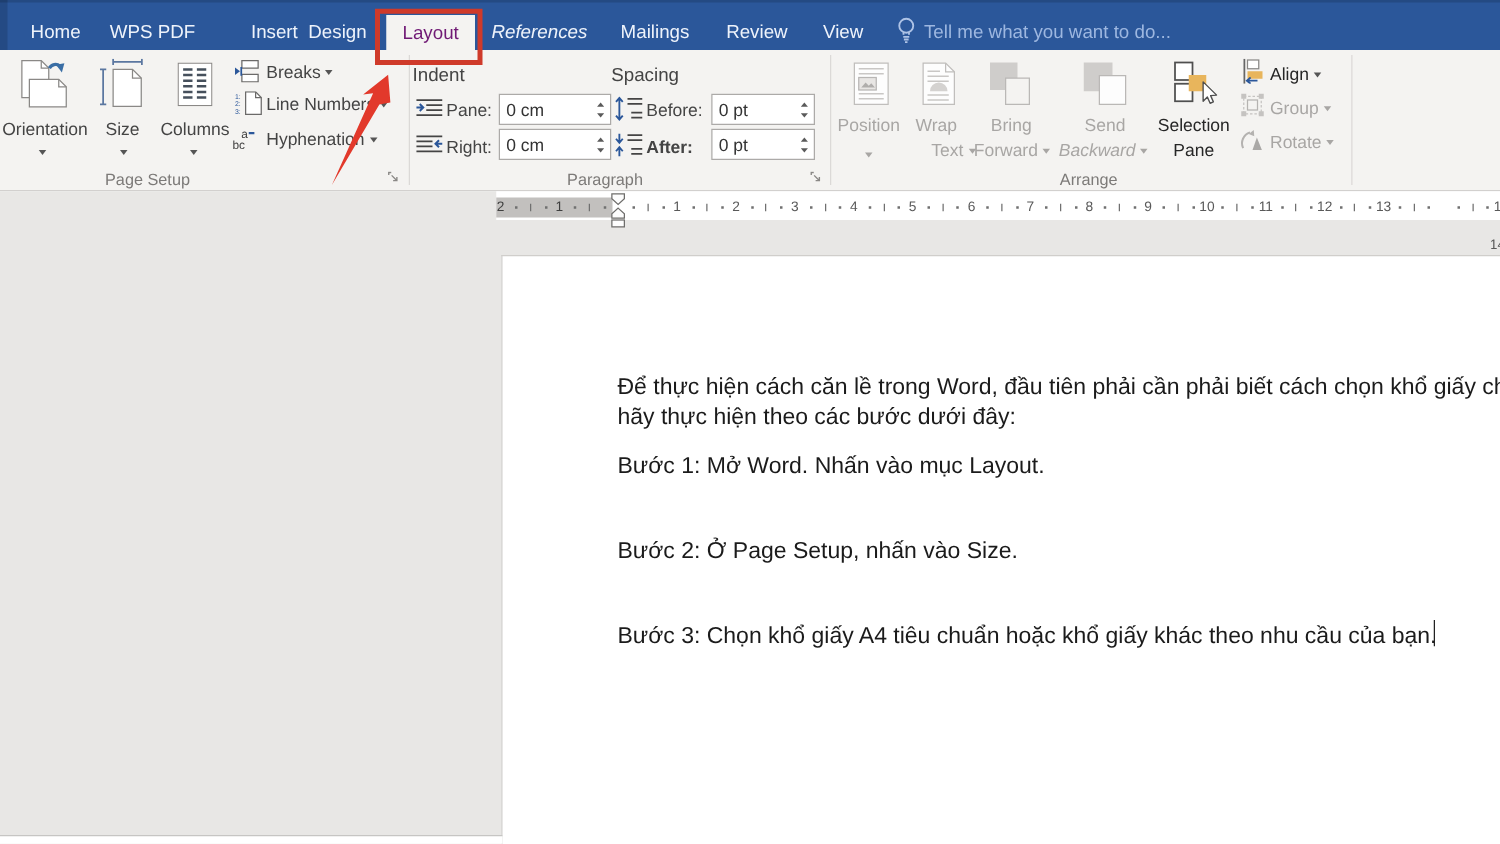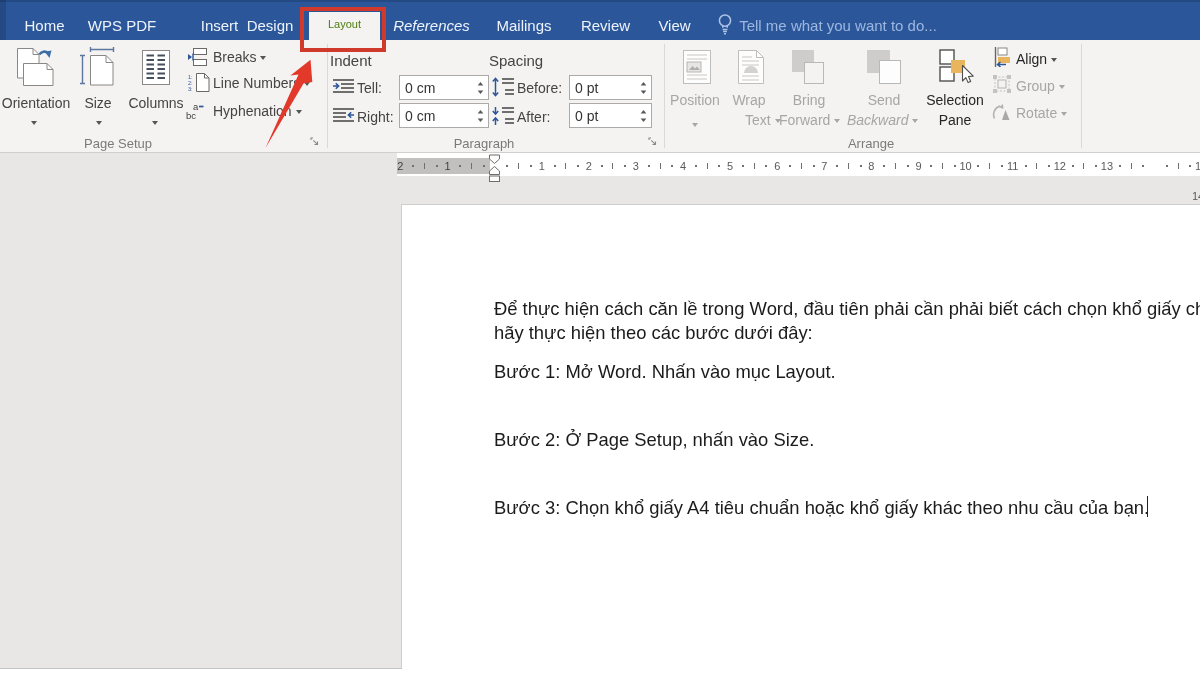--- a/index.html
+++ b/index.html
@@ -1,20 +1,20 @@
 <!DOCTYPE html>
 <html><head><meta charset="utf-8">
 <style>
   html,body{margin:0;padding:0;width:1200px;height:675px;overflow:hidden;
     font-family:"Liberation Sans",sans-serif;background:#fff;}
   .abs{position:absolute;}
   #topbar{position:absolute;left:0;top:0;width:1200px;height:40px;background:#2b579a;}
   .tab{position:absolute;top:17px;transform:translateX(-50%);font-size:15px;color:#eef3fb;white-space:nowrap;}
   #activetab{position:absolute;left:309px;top:12px;width:71px;height:28px;background:#f4f3f1;}
-  #activetab span{position:absolute;left:50%;top:6px;transform:translateX(-50%);font-size:11px;color:#4d7c0f;}
+  #activetab span{position:absolute;left:50%;top:6px;transform:translateX(-50%);font-size:15px;color:#701a75;}
   #ribbon{position:absolute;left:0;top:40px;width:1200px;height:112px;background:#f4f3f1;border-bottom:1px solid #d2d0ce;}
   .vsep{position:absolute;top:44px;height:104px;width:1px;background:#dbd9d7;}
   .rlabel{position:absolute;font-size:14px;color:#444;white-space:nowrap;}
   .glabel{position:absolute;font-size:13px;color:#7c7a78;white-space:nowrap;transform:translateX(-50%);}
   .grey{color:#a8a6a4 !important;}
   .caret{display:inline-block;width:0;height:0;border-left:3.5px solid transparent;border-right:3.5px solid transparent;border-top:4px solid #555;vertical-align:middle;}
   .caret.grey2{border-top-color:#a8a6a4;}
   .inp{position:absolute;width:90px;height:25px;background:#fff;border:1px solid #acaaa8;box-sizing:border-box;}
   .inp span{position:absolute;left:5px;top:4px;font-size:14px;color:#333;}
   .spin{position:absolute;right:3px;top:3px;width:9px;height:18px;}
@@ -132,42 +132,42 @@
   </div>
 <div id="paragraph">
     <div class="rlabel" style="left:330px;top:52px;font-size:15px;">Indent</div>
     <div class="rlabel" style="left:489px;top:52px;font-size:15px;">Spacing</div>
     <svg class="abs" style="left:333px;top:79px;" width="21" height="16" viewBox="0 0 21 16">
 <g stroke="#444" stroke-width="1.4">
         <path d="M0 1 h21 M8 5 h13 M8 9 h13 M0 13 h21"></path>
       </g>
 <path d="M0 7 h5 M2.8 4.2 L5.6 7 2.8 9.8" stroke="#2b579a" stroke-width="1.6" fill="none"></path>
 </svg>
-    <div class="fldlabel" style="left:357px;top:80px;">Tell:</div>
+    <div class="fldlabel" style="left:357px;top:80px;">Pane:</div>
     <svg class="abs" style="left:333px;top:108px;" width="21" height="16" viewBox="0 0 21 16">
 <g stroke="#444" stroke-width="1.4">
         <path d="M0 1 h21 M0 5 h13 M0 9 h13 M0 13 h21"></path>
       </g>
 <path d="M21 7 h-5 M18.2 4.2 L15.4 7 18.2 9.8" stroke="#2b579a" stroke-width="1.6" fill="none"></path>
 </svg>
     <div class="fldlabel" style="left:357px;top:109px;">Right:</div>
     <svg class="abs" style="left:492px;top:77px;" width="22" height="20" viewBox="0 0 22 20">
 <path d="M3.5 1 v18 M0.8 4.5 L3.5 1.3 6.2 4.5 M0.8 15.5 L3.5 18.7 6.2 15.5" stroke="#2b579a" stroke-width="1.5" fill="none"></path>
 <g stroke="#444" stroke-width="1.4">
         <path d="M10 2 h12 M10 6 h12 M13 13 h9 M13 17 h9"></path>
       </g>
 </svg>
     <div class="fldlabel" style="left:517px;top:80px;">Before:</div>
     <svg class="abs" style="left:492px;top:106px;" width="22" height="20" viewBox="0 0 22 20">
 <path d="M3.5 1 v7 M0.8 5 L3.5 8.2 6.2 5 M3.5 19 v-7 M0.8 15 L3.5 11.8 6.2 15" stroke="#2b579a" stroke-width="1.5" fill="none"></path>
 <g stroke="#444" stroke-width="1.4">
         <path d="M10 2 h12 M10 6 h12 M13 13 h9 M13 17 h9"></path>
       </g>
 </svg>
-    <div class="fldlabel" style="left:517px;top:109px;">After:</div>
+    <div class="fldlabel" style="left:517px;top:109px;font-weight:bold;">After:</div>
     <div class="inp" style="left:399px;top:75px;">
       <span>0 cm</span>
       <svg class="spin" width="9" height="19" viewBox="0 0 9 19">
         <polygon points="4.5,3.2 7.5,6.8 1.5,6.8" fill="#5a5a5a"></polygon>
         <polygon points="4.5,15.8 7.5,12.2 1.5,12.2" fill="#5a5a5a"></polygon>
       </svg>
     </div>
     <div class="inp" style="left:399px;top:103px;">
       <span>0 cm</span>
       <svg class="spin" width="9" height="19" viewBox="0 0 9 19">

